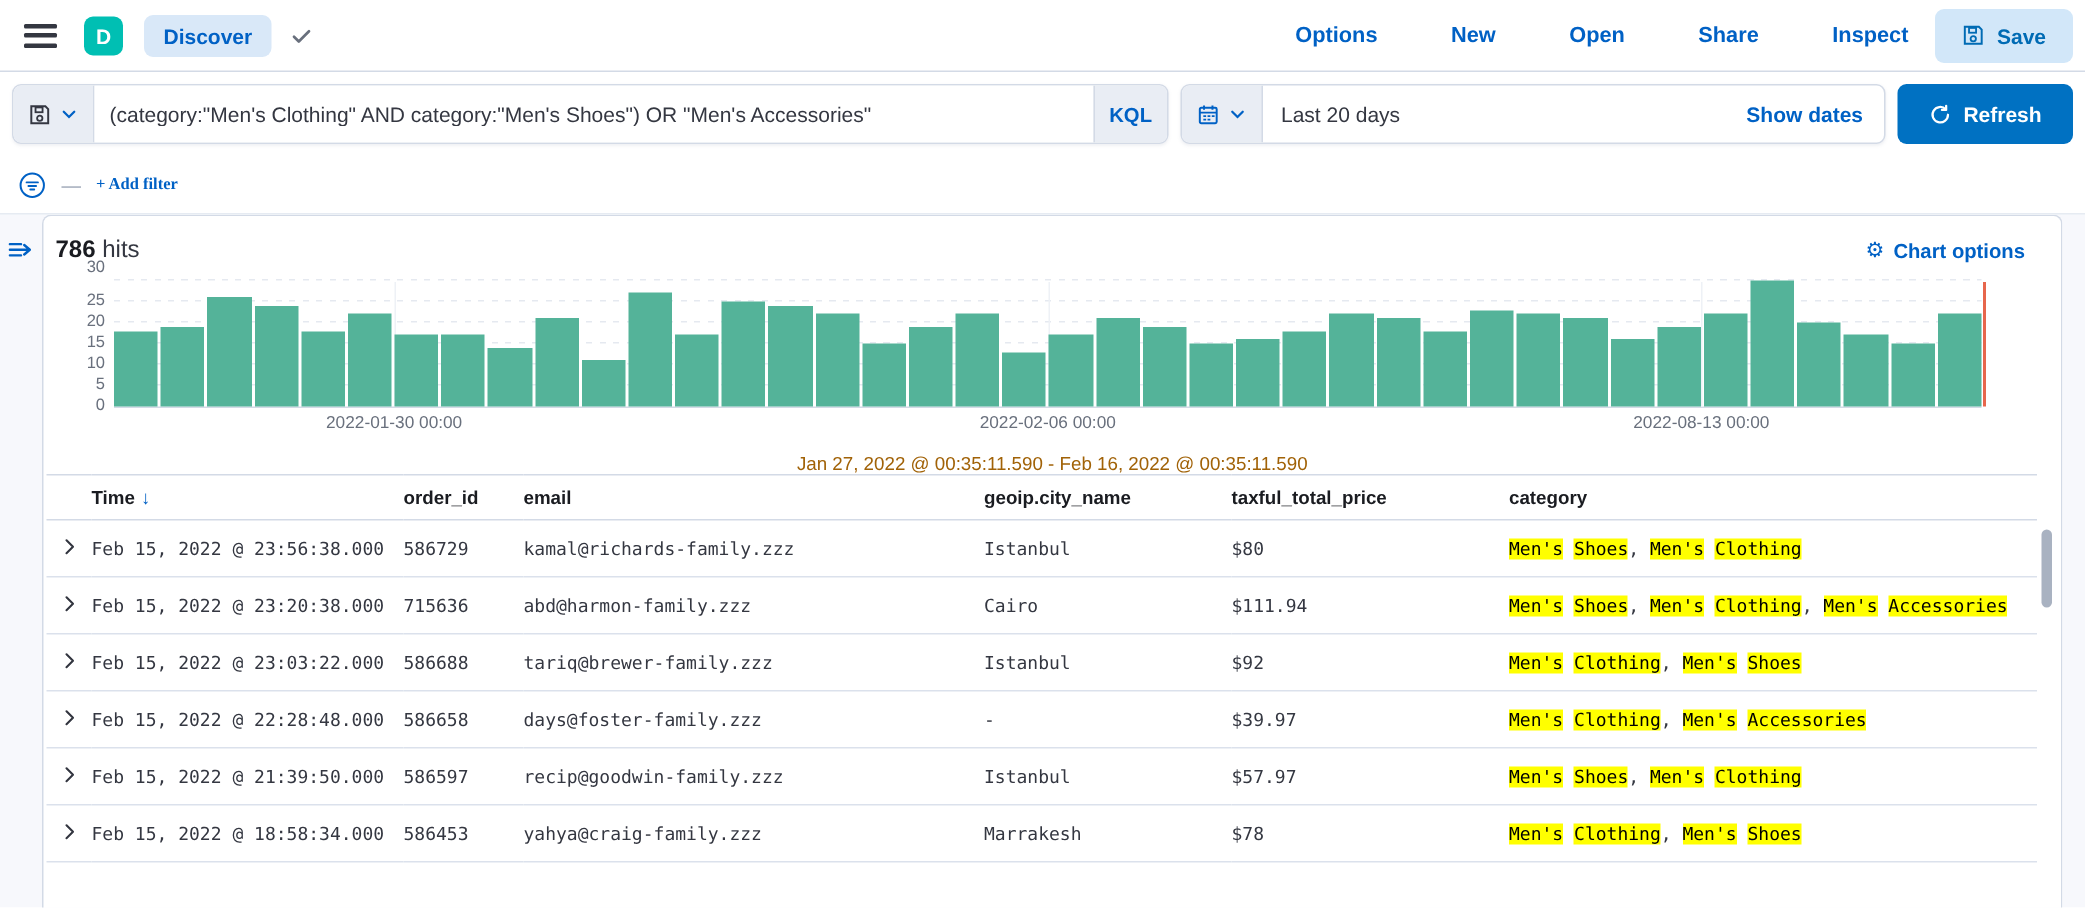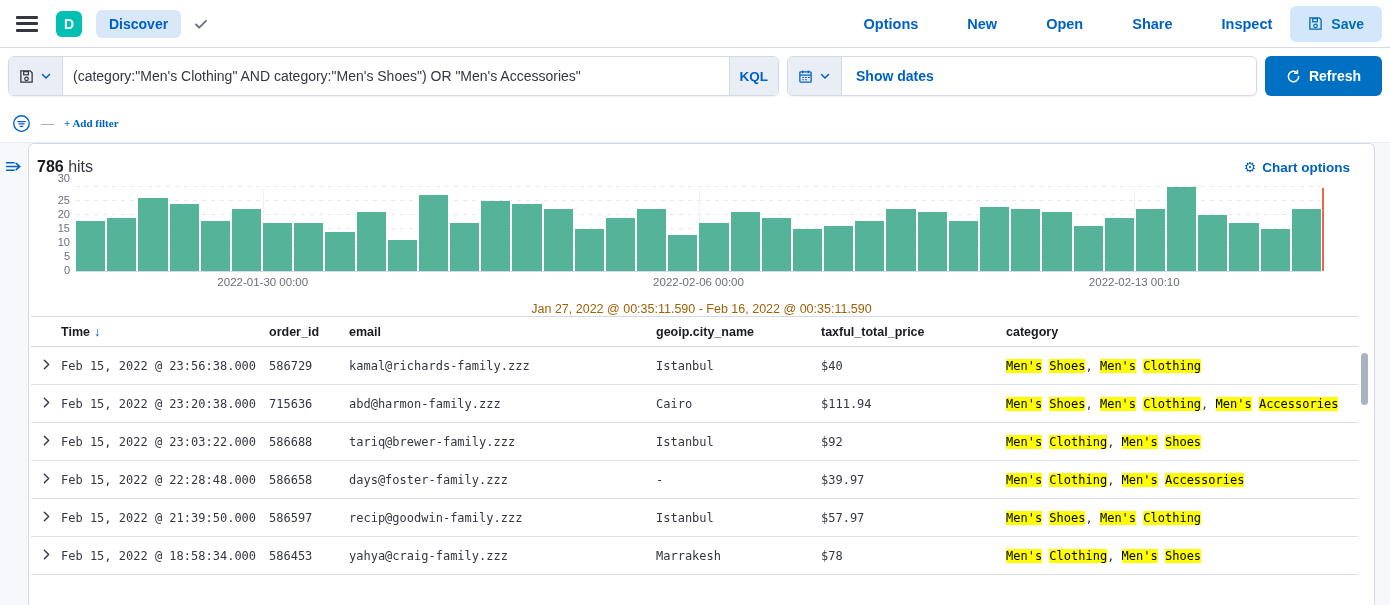--- a/index.html
+++ b/index.html
@@ -169,20 +169,21 @@
             <path d="M5 1.5v3M11 1.5v3" stroke="#0061c5" stroke-width="1.4"></path>
             <path d="M4.5 9h2M7.5 9h2M10.5 9h2M4.5 11.5h2M7.5 11.5h2" stroke="#0061c5" stroke-width="1.2"></path>
           </svg>
       </span>
       <span class="icon">
         <svg width="12" height="12" viewBox="0 0 12 12">
             <path d="M2.5 4.5L6 8l3.5-3.5" fill="none" stroke="#0061c5" stroke-width="1.5" stroke-linecap="round"></path>
           </svg>
       </span>
     </div>
+    <div class="date-text">Last 20 days</div>
     <div class="show-dates">Show dates</div>
   </div>
 
   <button class="refresh-btn">
     <span class="icon">
       <svg width="15" height="15" viewBox="0 0 16 16">
           <path d="M13.5 8a5.5 5.5 0 1 1-1.6-3.9" fill="none" stroke="#fff" stroke-width="1.6" stroke-linecap="round"></path>
           <path d="M12.2 1.6v3h-3" fill="none" stroke="#fff" stroke-width="1.6" stroke-linecap="round" stroke-linejoin="round"></path>
         </svg>
     </span>
@@ -286,21 +287,21 @@
             <div class="bar" style="height: 47.6px; background: rgb(84, 179, 153);"></div>
             <div class="bar" style="height: 42px; background: rgb(84, 179, 153);"></div>
             <div class="bar" style="height: 61.6px; background: rgb(84, 179, 153);"></div>
           </div>
         <div class="time-marker" id="time-marker" style="background: rgb(231, 102, 76);"></div>
       </div>
     </div>
     <div class="x-axis" id="x-axis">
         <div class="x-tick-label" style="left: 15%;">2022-01-30 00:00</div>
         <div class="x-tick-label" style="left: 50%;">2022-02-06 00:00</div>
-        <div class="x-tick-label" style="left: 85%;">2022-02-13 00:10</div>
+        <div class="x-tick-label" style="left: 85%;">2022-08-13 00:00</div>
       </div>
     <div class="chart-subtitle">Jan 27, 2022 @ 00:35:11.590 - Feb 16, 2022 @ 00:35:11.590</div>
 
     <table class="grid-table">
       <colgroup>
         <col style="width:30px">
           <col style="width:208px">
           <col style="width:80px">
         <col style="width:307px">
           <col style="width:165px">
@@ -322,21 +323,21 @@
           <tr>
             <td class="expand-cell"><span class="row-chevron">
                 <svg width="13" height="13" viewBox="0 0 12 12">
                   <path d="M4 2l4 4-4 4" fill="none" stroke="#343741" stroke-width="1.3" stroke-linecap="round" stroke-linejoin="round"></path>
                 </svg>
               </span></td>
             <td>Feb 15, 2022 @ 23:56:38.000</td>
             <td>586729</td>
             <td>kamal@richards-family.zzz</td>
             <td>Istanbul</td>
-            <td>$40</td>
+            <td>$80</td>
             <td><mark>Men's</mark> <mark>Shoes</mark>, <mark>Men's</mark> <mark>Clothing</mark></td>
           </tr>
           <tr>
             <td class="expand-cell"><span class="row-chevron">
                 <svg width="13" height="13" viewBox="0 0 12 12">
                   <path d="M4 2l4 4-4 4" fill="none" stroke="#343741" stroke-width="1.3" stroke-linecap="round" stroke-linejoin="round"></path>
                 </svg>
               </span></td>
             <td>Feb 15, 2022 @ 23:20:38.000</td>
             <td>715636</td>

